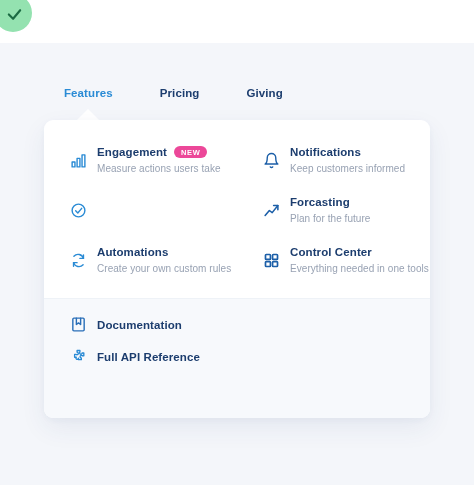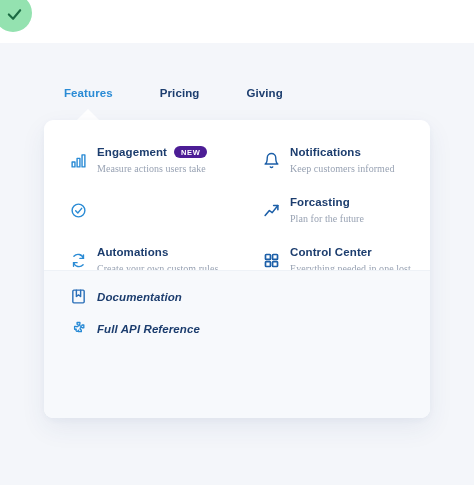--- a/index.html
+++ b/index.html
@@ -75,39 +75,37 @@
   .cell .ico{ flex:0 0 17px; width:17px; height:17px; margin-top:1px; }
   .cell .ico svg{ display:block; }
   .cell .body{ min-width:0; }
   .titlerow{ display:flex; align-items:center; gap:7px; }
   .cell .title{
     font-size:11.5px; font-weight:bold; color:#1C3D6E;
     letter-spacing:.1px; white-space:nowrap;
   }
   .badge{
     display:inline-block;
-    background:#4c1d95; color:#ffffff;
+    background:#ec4899; color:#ffffff;
     font-size:7.5px; font-weight:bold; letter-spacing:.6px;
     padding:2.5px 7px 2px 7px; border-radius:9px;
     line-height:1;
   }
   .cell .desc{
     margin-top:5px;
     font-size:10px; color:#98A2B3; letter-spacing:.05px;
     white-space:nowrap;
-    font-family:Liberation Serif, serif;
   }
 
   
   .footer{
-    position:absolute; left:0; bottom:0; width:386px; height:148px;
+    position:absolute; left:0; bottom:0; width:386px; height:120px;
     background:#F7F9FC;
     border-top:1px solid #EEF2F7;
     padding:17px 0 0 26px;
-    font-style:italic;
   }
   .flink{
     display:flex; align-items:center; gap:10px;
     margin-bottom:15px; cursor:pointer;
   }
   .flink .ico{ flex:0 0 17px; width:17px; height:17px; }
   .flink .ico svg{ display:block; }
   .flink .title{
     font-size:11.5px; font-weight:bold; color:#1C3D6E;
     letter-spacing:.1px; white-space:nowrap;
@@ -221,21 +219,21 @@
           <rect x="3.5" y="3.5" width="7" height="7" rx="1"></rect>
             <rect x="13.5" y="3.5" width="7" height="7" rx="1"></rect>
           <rect x="3.5" y="13.5" width="7" height="7" rx="1"></rect>
             <rect x="13.5" y="13.5" width="7" height="7" rx="1"></rect>
         </svg>
       </span>
       <span class="body">
         <span class="titlerow">
           <span class="title">Control Center</span>
         </span>
-        <span class="desc" style="display:block">Everything needed in one lost</span>
+        <span class="desc" style="display:block">Everything needed in one tools</span>
       </span>
     </div>
 
   </div>
 
   <div class="footer">
 
     <div class="flink">
       <span class="ico">
         <svg width="17" height="17" viewBox="0 0 24 24" fill="none" stroke="#2A6FB8" stroke-width="2" stroke-linecap="round" stroke-linejoin="round">

